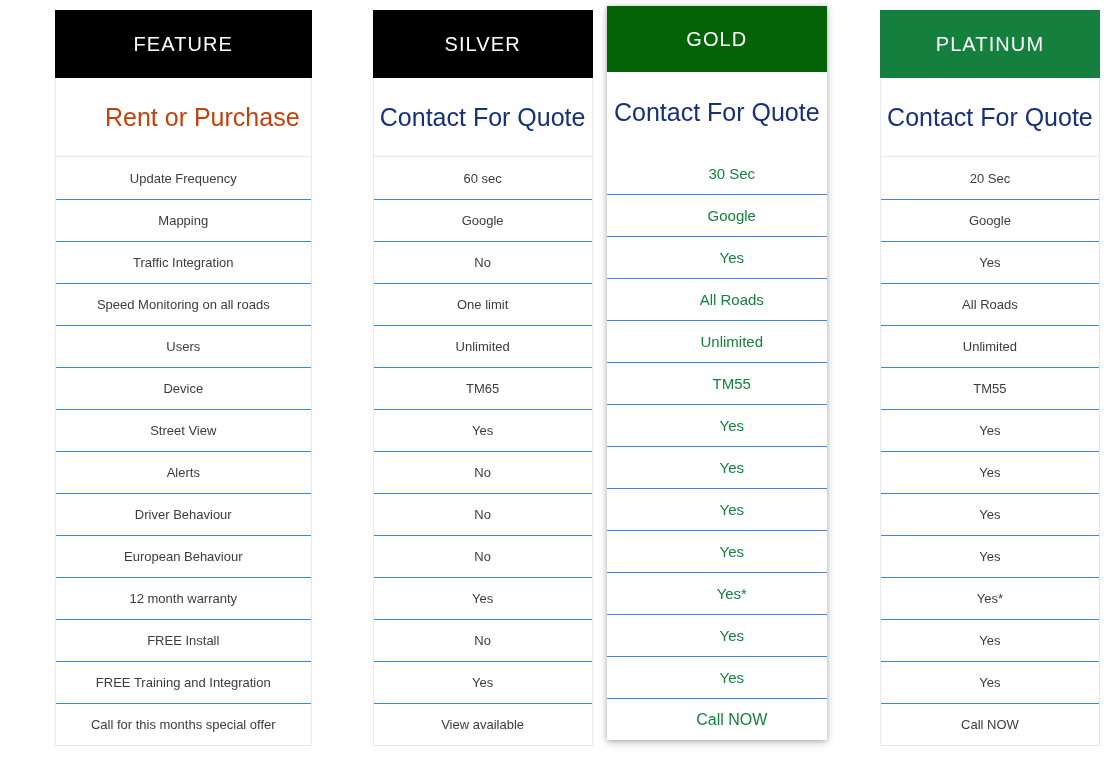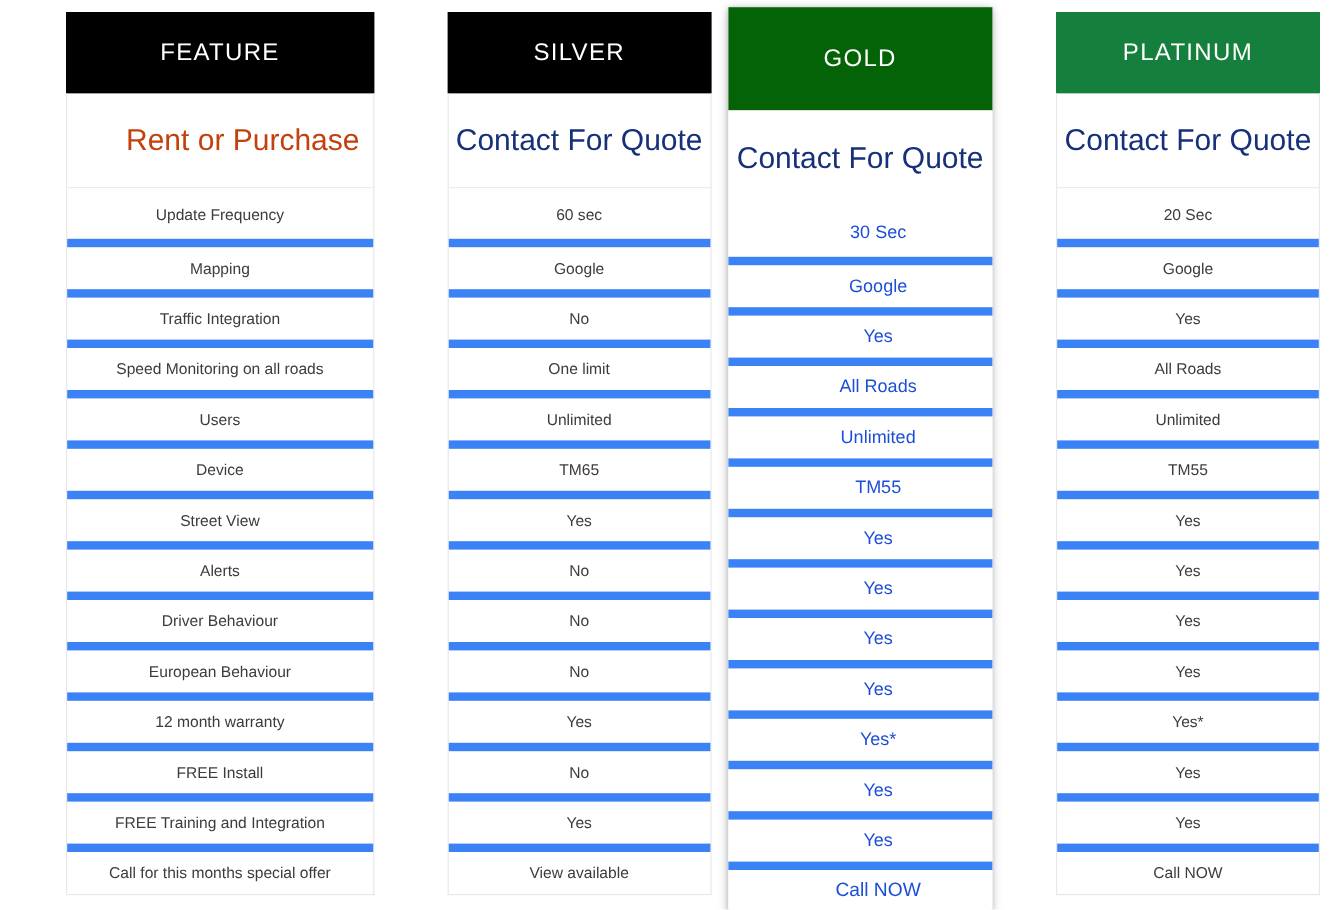--- a/index.html
+++ b/index.html
@@ -48,21 +48,21 @@
     background: #000000;
     color: #ffffff;
     display: flex;
     align-items: center;
     justify-content: center;
     font-size: 20px;
     letter-spacing: 1.1px;
     font-weight: 400;
   }
   .col-featured .band {
-    height: 86px;
+    height: 66px;
     background: #046307;
     font-size: 20px;
   }
 
   
   .quote {
     height: 79px;
     border: 1px solid #e8e8e8;
     border-top: none;
     display: flex;
@@ -89,34 +89,34 @@
     border-top: none;
     background: #fff;
   }
   .col-featured .rows { border: none; }
 
   .row {
     height: 42px;
     display: flex;
     align-items: center;
     justify-content: center;
-    border-top: 7px solid #3b82f6;
+    border-top: 1px solid #3b82f6;
     font-size: 13px;
     color: #3c3c3c;
     text-align: center;
     padding: 0 6px;
     white-space: nowrap;
     overflow: hidden;
   }
   .row:first-child { border-top: none; }
 
   .col-featured .row {
     font-size: 15px;
     height: 42px;
-    color: #1d4ed8;
+    color: #15803d;
     padding-left: 36px;
   }
   .col-featured .row.row-last { font-size: 16px; }
   .row.row-last { font-size: 13px; }
 </style>
 </head>
 <body>
 
 <div class="pricing-table">
 

